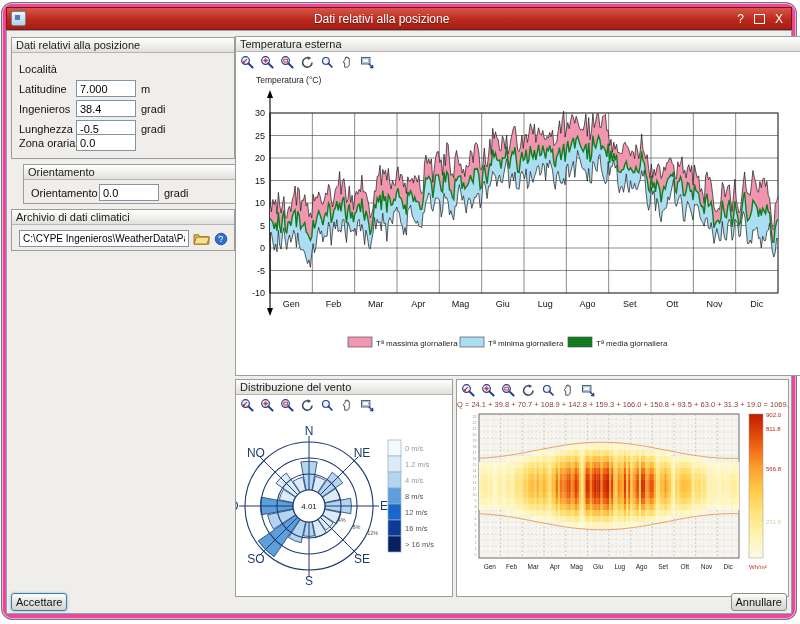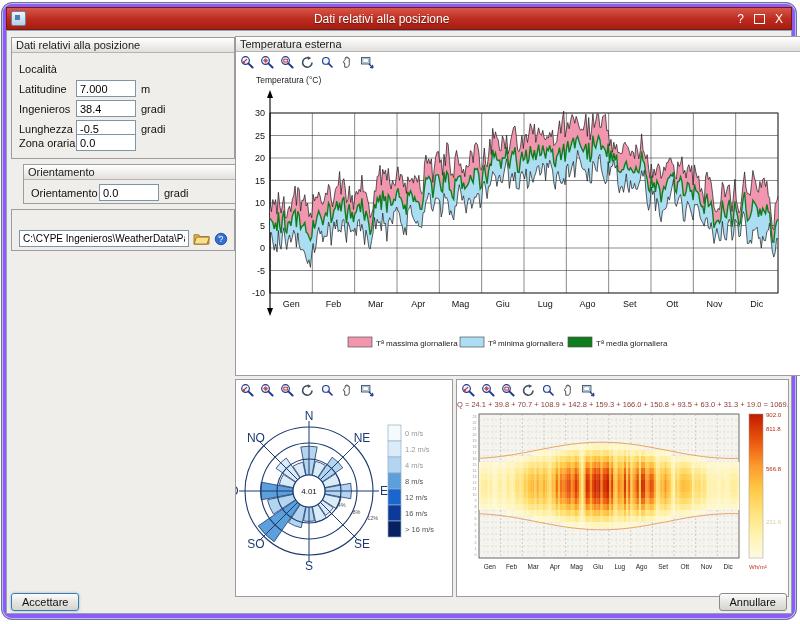--- a/index.html
+++ b/index.html
@@ -1,20 +1,20 @@
 <!DOCTYPE html>
 <html><head>
 <meta charset="utf-8">
 <style>
   html,body{margin:0;padding:0}
   body{width:800px;height:624px;position:relative;overflow:hidden;background:#fff;
        font-family:"Liberation Sans",sans-serif;-webkit-font-smoothing:antialiased}
   svg text{font-family:"Liberation Sans",sans-serif}
 
-  .frame{position:absolute;left:1px;top:2px;width:794px;height:616px;background:#8b5cf6;
+  .frame{position:absolute;left:1px;top:2px;width:794px;height:616px;background:#ec4899;
          border:1px solid #64798c;border-radius:11px;box-shadow:inset 0 0 0 1px rgba(255,255,255,.55)}
   .titlebar{position:absolute;left:4px;top:4px;right:4px;height:21px;
             background:linear-gradient(#d6574a,#bb2a1d 55%,#a51e12);
             border:1px solid #7c180e;display:flex;align-items:center;color:#fff}
   .app-icon{width:13px;height:13px;margin-left:4px;background:linear-gradient(#eef4fb,#b9cfe4);
             border:1px solid #6c87a2;border-radius:2px;position:relative}
   .app-icon:after{content:"";position:absolute;left:3px;top:3px;width:5px;height:5px;background:#4d7fb4}
   .title{flex:1;text-align:center;font-size:12px;text-shadow:0 1px 1px rgba(0,0,0,.45)}
   .winctl{display:flex;align-items:center;gap:10px;margin-right:8px;font-size:12px}
   .winctl span{cursor:default;line-height:12px}
@@ -37,21 +37,21 @@
   .unit{margin-left:5px}
 
   .chart-toolbar{display:flex;gap:3px;padding:2px 0 0 3px;height:17px;align-items:center}
   .tbi{width:17px;height:16px;display:inline-flex;align-items:center;justify-content:center;cursor:pointer}
 
   .icon-btn{display:inline-flex;align-items:center;justify-content:center;cursor:pointer;margin-left:4px}
 
   .formula{font-size:7.5px;color:#8d3c34;text-align:center;white-space:nowrap;
            letter-spacing:0;padding-top:1px;height:10px;overflow:hidden}
 
-  .btn{position:absolute;height:18px;padding:0 10px;font-size:11px;font-family:inherit;color:#111;
+  .btn{position:absolute;height:18px;padding:0 4px;font-size:11px;font-family:inherit;color:#111;
        background:linear-gradient(#fdfdfd,#e7e7e4 45%,#d4d4d1);border:1px solid #8b8b8b;border-radius:3px;cursor:pointer}
   .btn.primary{border-color:#3e7dab;box-shadow:0 0 3px #86b7dd}
 </style>
 </head>
 <body>
 
 <div class="frame">
   <div class="titlebar">
     <span class="app-icon"></span>
     <span class="title">Dati relativi alla posizione</span>
@@ -93,20 +93,21 @@
     <div class="group" style="left:16px;top:133px;width:222px;height:40px">
       <div class="group-title">Orientamento</div>
       <div class="frow" style="top:19px">
         <span class="flabel" style="width:68px">Orientamento</span>
         <input class="tin num" value="0.0" style="">
         <span class="unit">gradi</span>
       </div>
     </div>
 
     <div class="group" style="left:4px;top:178px;width:224px;height:42px">
+      <div class="group-title">Archivio di dati climatici</div>
       <div class="frow" style="top:20px">
         <input class="tin wide" style="font-size: 10px;" value="C:\CYPE Ingenieros\WeatherData\Paris.Orly.apw">
         <span class="icon-btn">
           <svg viewBox="0 0 18 14" width="17" height="13">
             <path d="M1 3 h5 l1.5 2 H17 V13 H1 Z" fill="#f0bb4a" stroke="#96701a" stroke-width="1"></path>
             <path d="M1 13 L3.5 5.5 H17.5 L15 13 Z" fill="#fadf8e" stroke="#96701a" stroke-width="1"></path>
           </svg>
         </span>
         <span class="icon-btn">
           <svg viewBox="0 0 16 16" width="14" height="14">
@@ -226,20 +227,21 @@
           <rect x="112" y="266" width="24" height="10" fill="#f295ae" stroke="#555" stroke-width="0.7"></rect>
           <text x="140" y="274.5" font-size="8" fill="#222" text-anchor="start">Tª massima giornaliera</text>
           <rect x="224" y="266" width="24" height="10" fill="#abdef3" stroke="#555" stroke-width="0.7"></rect>
           <text x="252" y="274.5" font-size="8" fill="#222" text-anchor="start">Tª minima giornaliera</text>
           <rect x="332" y="266" width="24" height="10" fill="#0f7d1e" stroke="#555" stroke-width="0.7"></rect>
           <text x="360" y="274.5" font-size="8" fill="#222" text-anchor="start">Tª media giornaliera</text>
         </svg>
     </div>
 
     <div class="group white" style="left:228px;top:348px;width:218px;height:218px">
+      <div class="group-title">Distribuzione del vento</div>
       <div class="chart-toolbar">
           <span class="tbi">
             <svg viewBox="0 0 16 16" width="15" height="15">
               <circle cx="5.9" cy="5.9" r="4.1" fill="#eef4fb" stroke="#233a8f" stroke-width="1.25"></circle>
               <line x1="8.9" y1="8.9" x2="13.4" y2="13.4" stroke="#233a8f" stroke-width="2.1" stroke-linecap="round"></line>
               <path d="M3.2 8.2 L7.5 4.4" stroke="#c23030" stroke-width="1.3" fill="none"></path>
               <path d="M2.6 9.2 L5.6 8.6 L3.8 6.4 Z" fill="#c23030"></path>
             </svg>
           </span>
           <span class="tbi">

